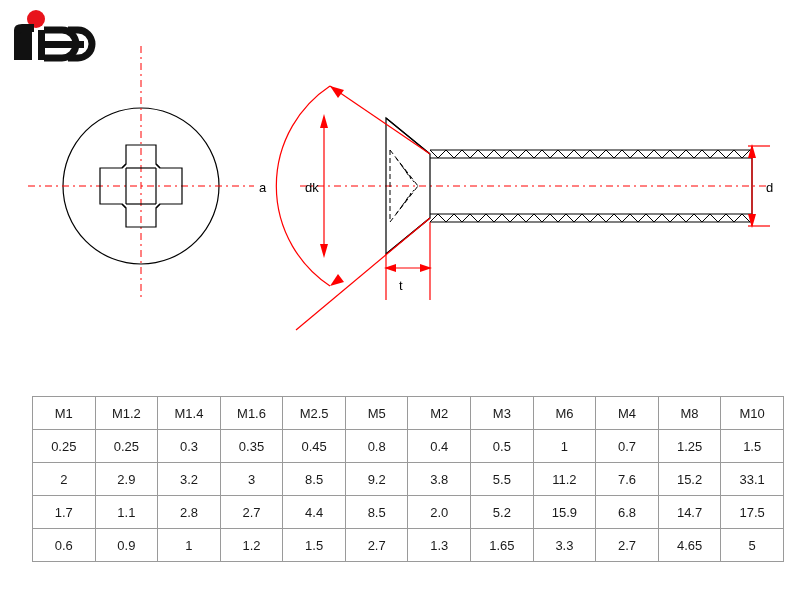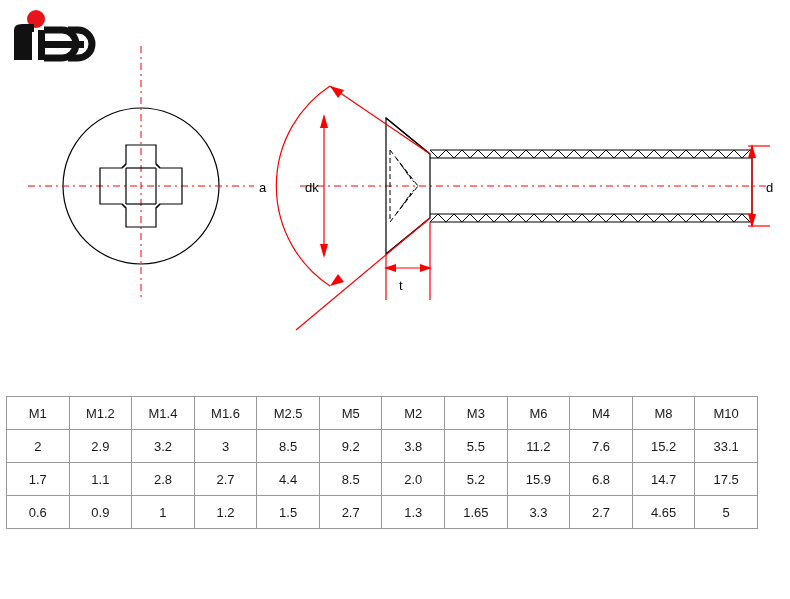--- a/index.html
+++ b/index.html
@@ -28,21 +28,21 @@
   }
   .diagram {
     position: absolute;
     left: 0;
     top: 0;
     width: 790px;
     height: 380px;
   }
   .table-wrap {
     position: absolute;
-    left: 6px;
+    left: 32px;
     top: 396px;
     width: 752px;
   }
   table.spec {
     border-collapse: collapse;
     width: 752px;
     table-layout: fixed;
   }
   table.spec td {
     border: 1px solid #9a9a9a;
@@ -226,20 +226,34 @@
           <td>M2.5</td>
           <td>M5</td>
           <td>M2</td>
           <td>M3</td>
           <td>M6</td>
           <td>M4</td>
           <td>M8</td>
           <td>M10</td>
         </tr>
         <tr>
+          <td>0.25</td>
+          <td>0.25</td>
+          <td>0.3</td>
+          <td>0.35</td>
+          <td>0.45</td>
+          <td>0.8</td>
+          <td>0.4</td>
+          <td>0.5</td>
+          <td>1</td>
+          <td>0.7</td>
+          <td>1.25</td>
+          <td>1.5</td>
+        </tr>
+        <tr>
           <td>2</td>
           <td>2.9</td>
           <td>3.2</td>
           <td>3</td>
           <td>8.5</td>
           <td>9.2</td>
           <td>3.8</td>
           <td>5.5</td>
           <td>11.2</td>
           <td>7.6</td>

